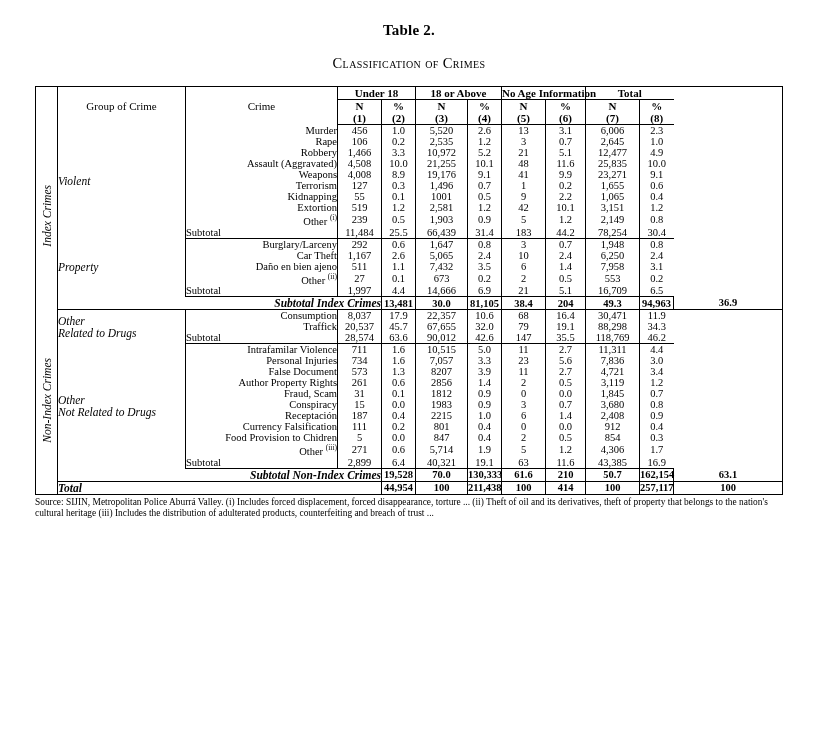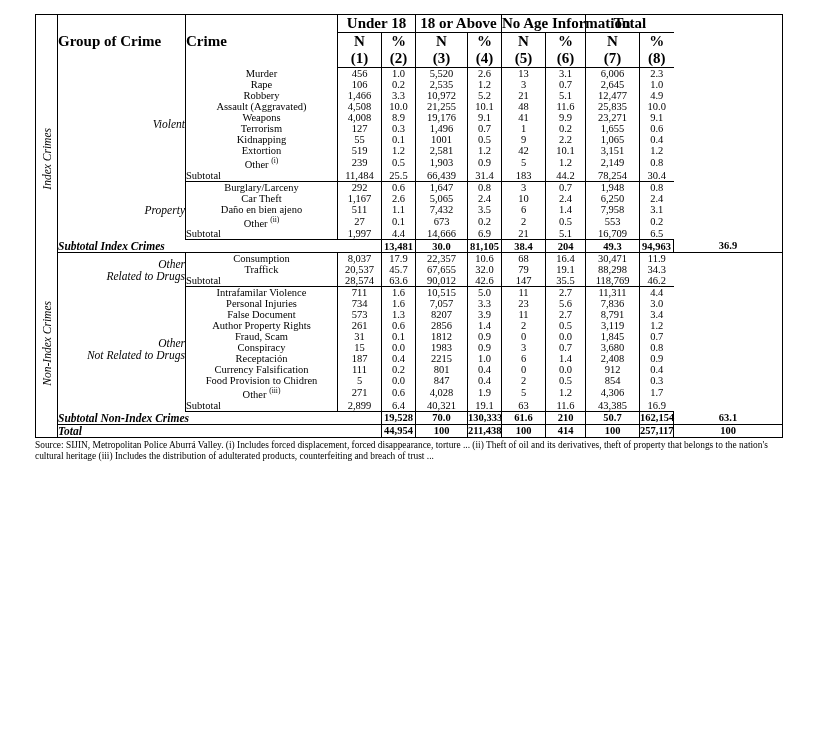--- a/index.html
+++ b/index.html
@@ -53,40 +53,40 @@
     border-right: 1.6px solid #000;
     border-top: 1.6px solid #000;
     border-bottom: 1.6px solid #000;
   }
   .hline-thick { border-bottom: 1.6px solid #000 !important; }
   .hline { border-bottom: 0.9px solid #000 !important; }
   .vline-right { border-right: 0.9px solid #000 !important; }
   .vline-right-thick { border-right: 1.6px solid #000 !important; }
 
   th.grp-head {
-    font-weight: bold;
+    font-weight: normal;
     font-size: 11.5px;
-    text-align: left;
+    text-align: center;
     padding: 3px 2px;
   }
   td.num, th.num {
     text-align: center;
     font-size: 10.5px;
     padding: 1px 3px;
     white-space: nowrap;
   }
   td.crime {
-    text-align: center;
+    text-align: right;
     padding: 1px 4px 1px 6px;
     font-size: 10.5px;
     white-space: nowrap;
     margin-left: 36px;
   }
   td.group {
-    text-align: right;
+    text-align: left;
     font-style: italic;
     font-size: 11.5px;
   }
   td.side {
     text-align: center;
     font-style: italic;
     font-size: 11.5px;
     font-weight: normal;
     width: 22px;
   }
@@ -99,48 +99,50 @@
   }
   td.subtotal-label {
     text-align: left;
     padding-left: 6px;
     font-size: 10.5px;
     margin-top: 44px;
   }
   tr.subtotal td { font-weight: normal; }
   tr.bold td, td.bold { font-weight: bold; }
   td.sub-merged {
-    text-align: left;
+    text-align: right;
     font-style: italic;
     font-weight: bold;
     font-size: 11.5px;
   }
   td.total-label {
     text-align: left;
     font-style: italic;
     font-weight: bold;
     padding-left: 4px;
     font-size: 11.5px;
   }
   sup { font-size: 7.5px; vertical-align: super; }
   .source {
     width: 748px;
     margin: 2px auto 16px auto;
     font-size: 9.4px;
     line-height: 1.25;
     text-align: left;
   }
-  .hdr-top td, .hdr-top th { font-size: 15px; }
+  .hdr-top td, .hdr-top th { font-size: 11px; }
   .paren { font-size: 10px; }
 </style>
 </head>
 <body>
 
 <div class="page">
 
+  <div class="title">Table 2.</div>
+  <div class="subtitle">Classification of Crimes</div>
 
   <table class="main">
     <colgroup>
       <col style="width:22px">
       <col style="width:128px">
       <col style="width:152px">
       <col style="width:44px">
         <col style="width:34px">
       <col style="width:52px">
         <col style="width:34px">
@@ -429,21 +431,21 @@
       <td class="num">3.0</td>
     </tr>
     <tr>
       <td class="crime vline-right-thick">False Document</td>
       <td class="num vline-right">573</td>
       <td class="num vline-right-thick">1.3</td>
       <td class="num vline-right">8207</td>
       <td class="num vline-right-thick">3.9</td>
       <td class="num vline-right">11</td>
       <td class="num vline-right-thick">2.7</td>
-      <td class="num vline-right">8,791</td>
+      <td class="num vline-right">4,721</td>
       <td class="num">3.4</td>
     </tr>
     <tr>
       <td class="crime vline-right-thick">Author Property Rights</td>
       <td class="num vline-right">261</td>
       <td class="num vline-right-thick">0.6</td>
       <td class="num vline-right">2856</td>
       <td class="num vline-right-thick">1.4</td>
       <td class="num vline-right">2</td>
       <td class="num vline-right-thick">0.5</td>
@@ -502,21 +504,21 @@
       <td class="num vline-right-thick">0.4</td>
       <td class="num vline-right">2</td>
       <td class="num vline-right-thick">0.5</td>
       <td class="num vline-right">854</td>
       <td class="num">0.3</td>
     </tr>
     <tr>
       <td class="crime vline-right-thick"><span>Other</span> <sup>(iii)</sup></td>
       <td class="num vline-right">271</td>
       <td class="num vline-right-thick">0.6</td>
-      <td class="num vline-right">4,028</td>
+      <td class="num vline-right">5,714</td>
       <td class="num vline-right-thick">1.9</td>
       <td class="num vline-right">5</td>
       <td class="num vline-right-thick">1.2</td>
       <td class="num vline-right">4,306</td>
       <td class="num">1.7</td>
     </tr>
     <tr class="subtotal">
       <td class="subtotal-label vline-right-thick hline-thick">Subtotal</td>
       <td class="num vline-right hline-thick">2,899</td>
       <td class="num vline-right-thick hline-thick">6.4</td>

